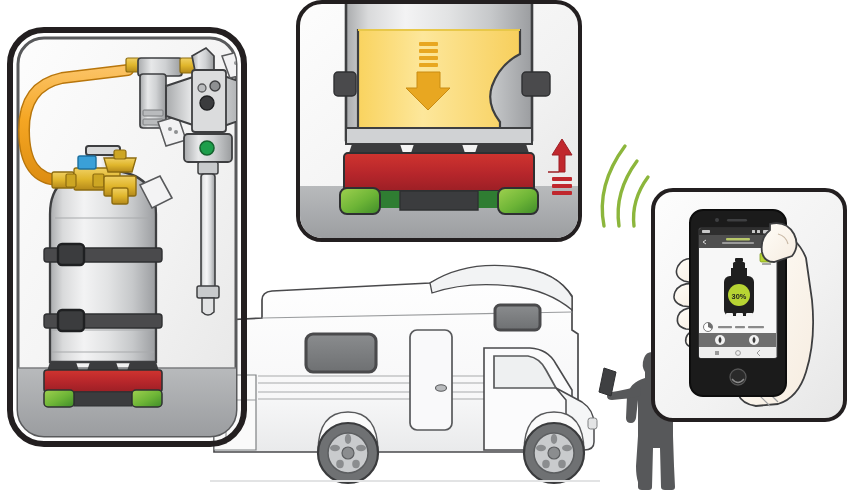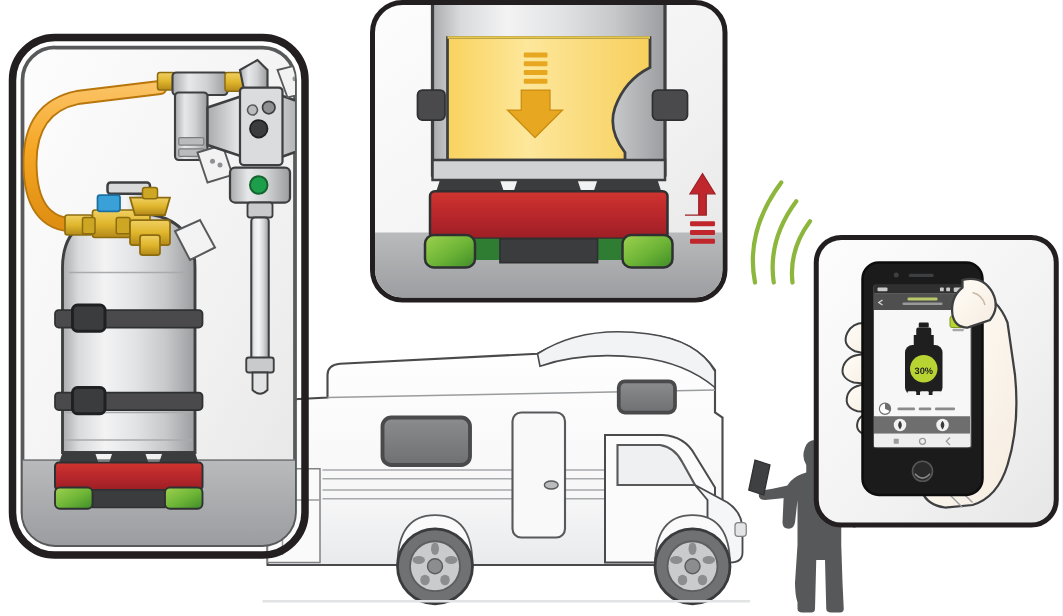--- a/index.html
+++ b/index.html
@@ -1,19 +1,19 @@
 <!DOCTYPE html>
 <html><head>
 <meta charset="utf-8">
 <title>Gas Level Monitoring System Illustration</title>
 <style>
   html,body{margin:0;padding:0;background:#ffffff;}
   body{width:850px;height:493px;overflow:hidden;
        font-family:"Liberation Sans", sans-serif;}
-  #stage{position:relative;width:850px;height:493px;background:#c4b5fd;}
+  #stage{position:relative;width:850px;height:493px;background:#8b5cf6;}
   .layer{position:absolute;left:0;top:0;width:850px;height:493px;}
   svg{display:block;}
 </style>
 </head>
 <body>
 
 <div id="stage">
 
   <svg class="layer" viewBox="0 0 850 493" width="850" height="493">
     <defs>

